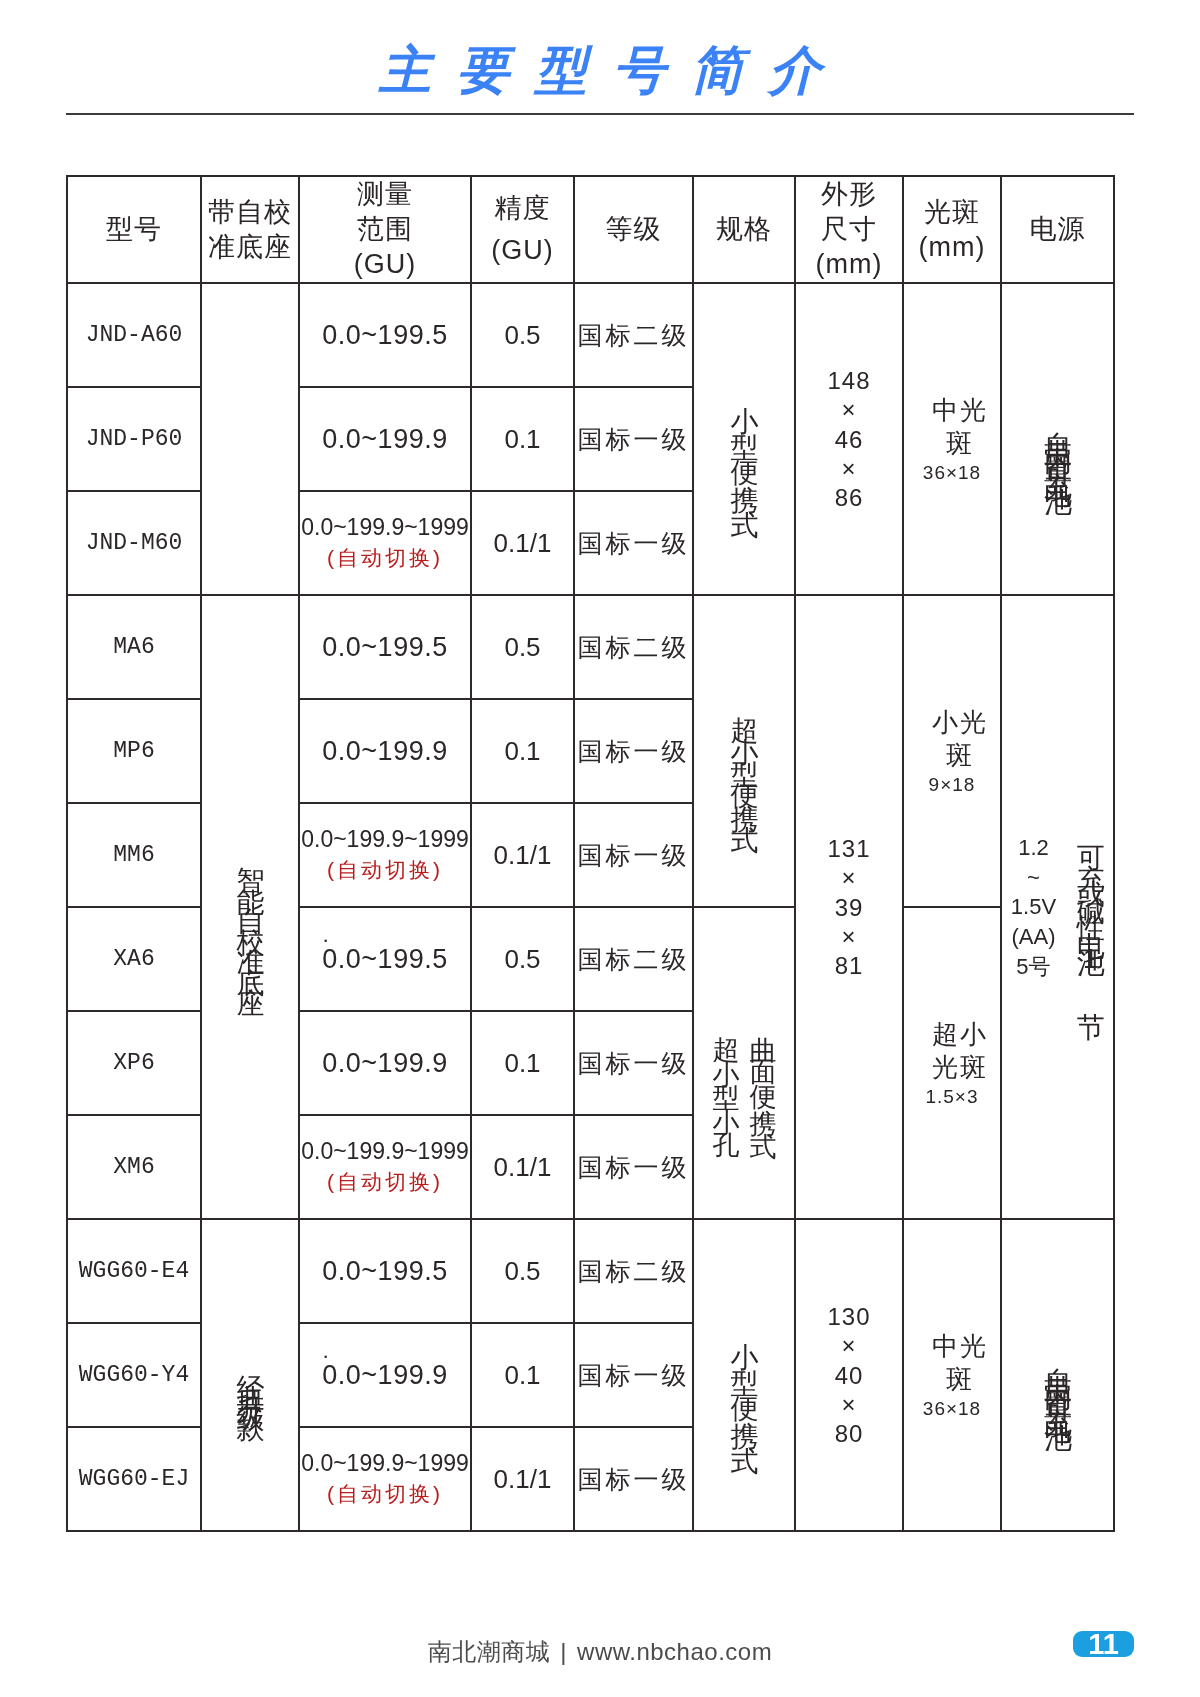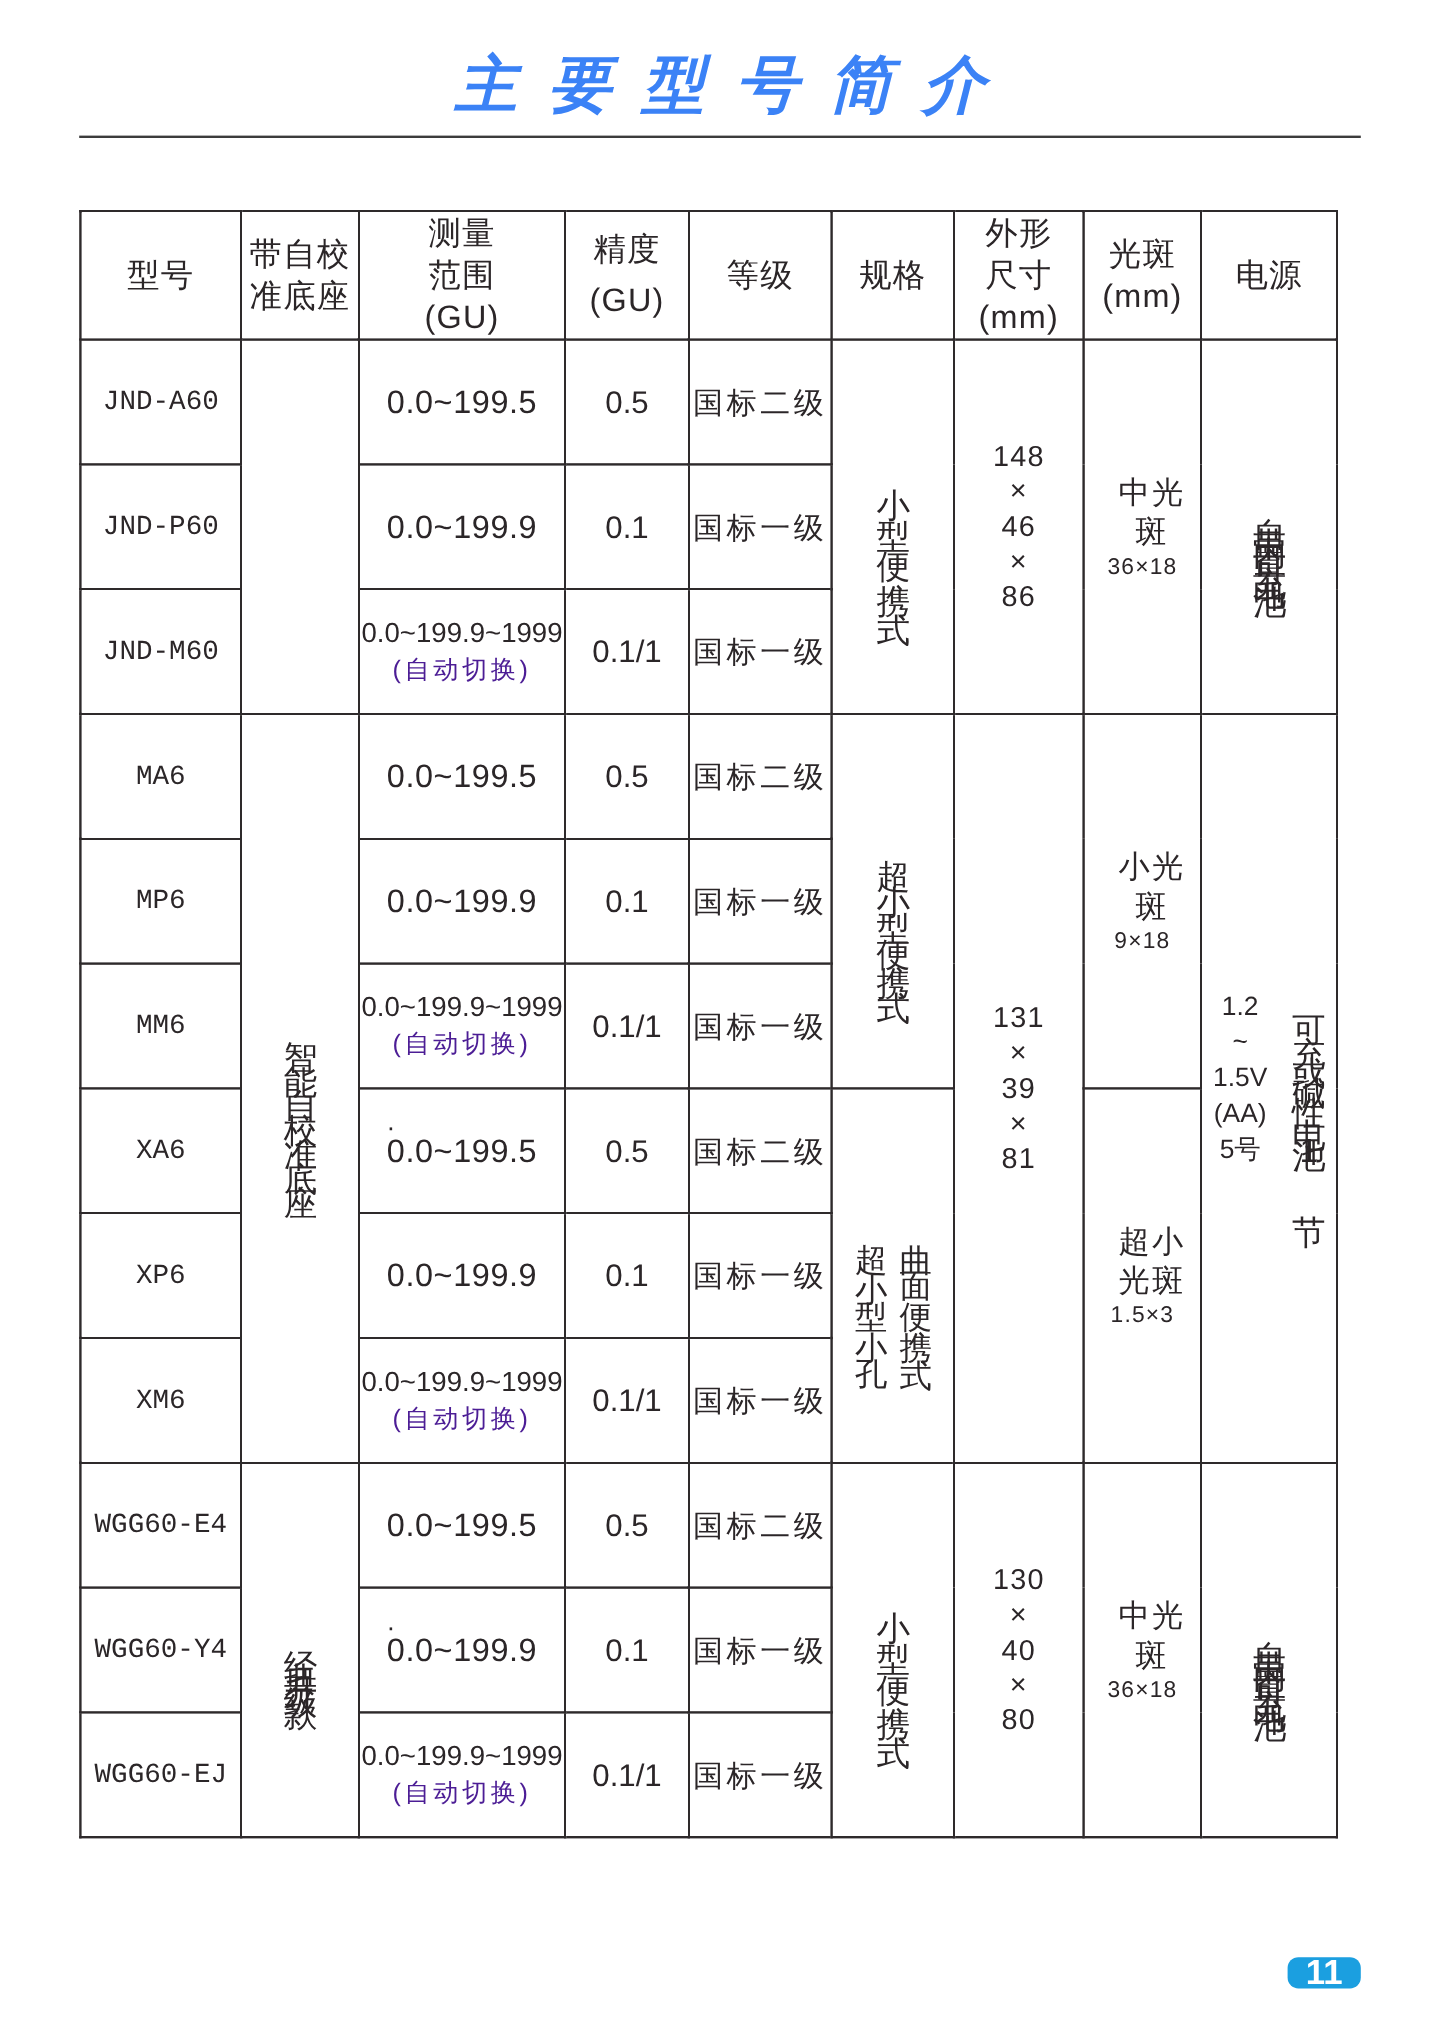--- a/index.html
+++ b/index.html
@@ -35,21 +35,21 @@
   .spec-table thead tr { height:106px; }
 
   .pre { white-space:pre-line; }
   th .hdr { font-size:27px; line-height:1.3; letter-spacing:1px; }
   th .hdr-gap { line-height:1.55; }
 
   .model { font-family:"Liberation Mono","DejaVu Sans Mono",monospace; font-size:23px; letter-spacing:0px; }
 
   .rv { display:block; font-size:27px; letter-spacing:0.5px; }
   .rv-sm { display:block; font-size:23px; letter-spacing:0px; }
-  .note { display:block; color:#4c1d95; font-size:21px; letter-spacing:3px; margin-top:3px; }
+  .note { display:block; color:#b91c1c; font-size:21px; letter-spacing:3px; margin-top:3px; }
   .premark { position:absolute; left:13%; top:20%; font-size:22px; line-height:1; color:#2b2628; }
 
   .acc { font-size:26px; }
   .grade { font-size:25px; letter-spacing:3px; }
 
   .vtext {
     writing-mode:vertical-rl; text-orientation:upright;
     display:inline-block; line-height:1;
   }
   .v-spec-a  { font-size:28px; letter-spacing:26px; margin-bottom:-26px; } 
@@ -59,21 +59,21 @@
   .v-base-smart   { font-size:28px; letter-spacing:20px; margin-bottom:-20px; } 
   .v-base-classic { font-size:28px; letter-spacing:10px; margin-bottom:-10px; } 
   .v-power  { font-size:28px; letter-spacing:8px;  margin-bottom:-8px; }  
   .v-power-mid { font-size:28px; letter-spacing:17px; margin-bottom:-17px; } 
 
   .dims { font-size:24px; line-height:1.22; letter-spacing:1px; }
 
   .spot-name { display:block; font-size:26px; letter-spacing:2px; line-height:1.25;margin-left:16px; }
   .spot-size { display:block; font-size:19px; margin-top:3px; letter-spacing:1px; }
 
-  .power-mid-wrap { display:flex; flex-direction:row; justify-content:center; gap:20px; }
+  .power-mid-wrap { display:flex; flex-direction:row; align-items:center; justify-content:center; gap:20px; }
   .power-sub { font-size:22px; line-height:1.35; letter-spacing:0px; text-align:center; }
 
   .contact {
     position:absolute; left:76px; top:1586px;
     font-size:31px; letter-spacing:3px; color:#3a3a3a;
   }
   .footer {
     position:absolute; top:1636px; left:0; width:100%;
     text-align:center; font-size:24px; color:#4c4c4c; letter-spacing:0.5px;
   }
@@ -284,16 +284,19 @@
             <span class="rv-sm">0.0~199.9~1999</span>
             <span class="note">(自动切换)</span>
           </td>
         <td class="acc">0.1/1</td>
         <td class="grade">国标一级</td>
       </tr>
     </tbody>
   </table>
 
 
+  <div class="footer">
+    <span>南北潮商城</span><span class="divider">|</span><span>www.nbchao.com</span>
+  </div>
 
   <div class="page-badge">11</div>
 
 </div>
 
 </body></html>

